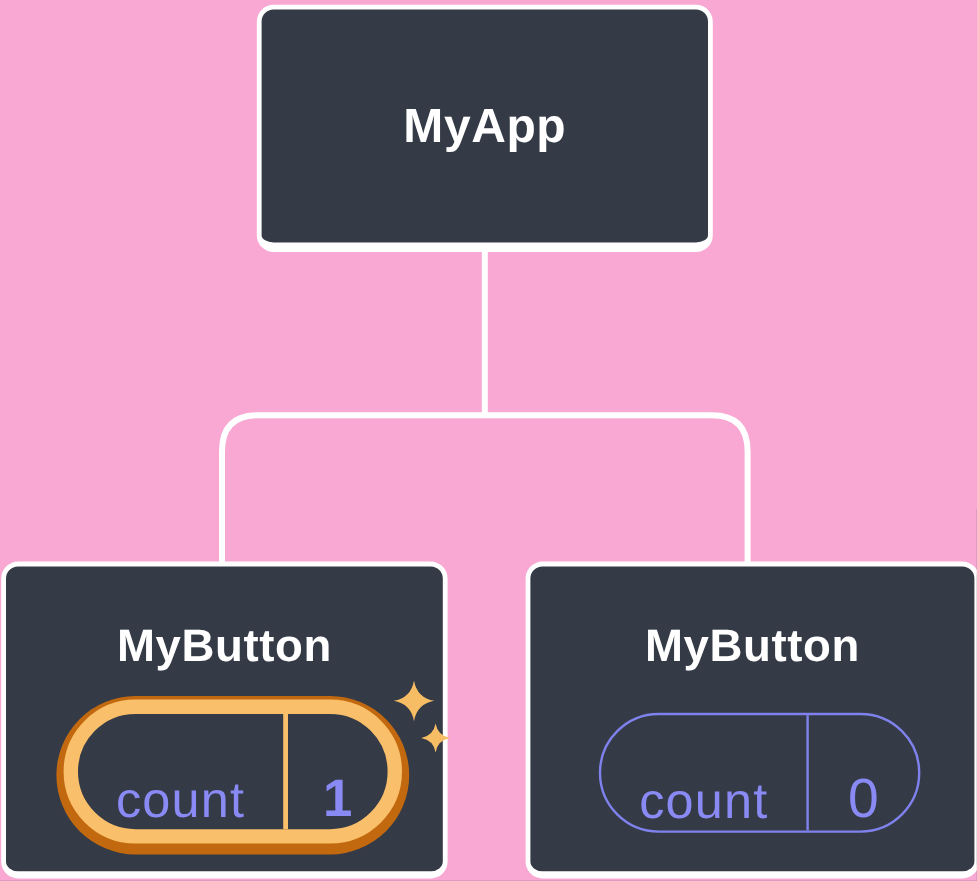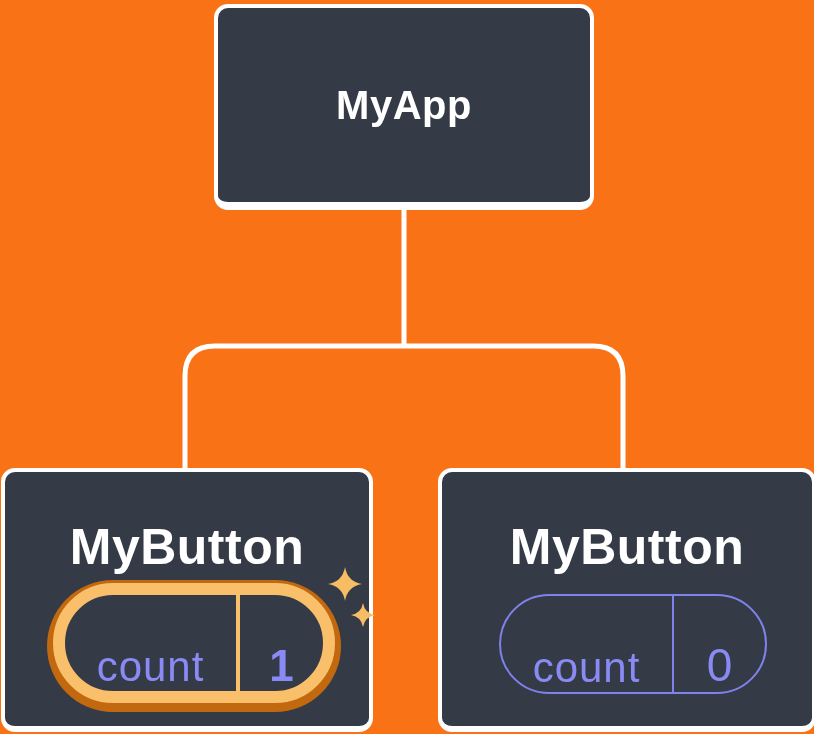--- a/index.html
+++ b/index.html
@@ -4,21 +4,21 @@
 <style>
   html, body { margin: 0; padding: 0; }
   body {
     font-family: "Liberation Sans", sans-serif;
     background: #4d676e;
   }
   .canvas {
     position: relative;
     width: 814px;
     height: 734px;
-    background: #f97316;
+    background: #f9a8d4;
     overflow: hidden;
   }
   .connectors {
     position: absolute;
     inset: 0;
     z-index: 0;
   }
   .node {
     position: absolute;
     box-sizing: border-box;
@@ -43,21 +43,21 @@
   .node-title {
     color: #ffffff;
     font-size: 40px;
     font-weight: 700;
     letter-spacing: 0.5px;
     text-align: center;
   }
   .node-child .node-title {
     position: absolute;
     top: 46px; left: 0; right: 0;
-    font-size: 50px;
+    font-size: 38px;
   }
   .pill {
     position: absolute;
     box-sizing: border-box;
     display: flex;
     align-items: stretch;
     z-index: 2;
   }
   .pill-hot {
     left: 48px; top: 111px;

